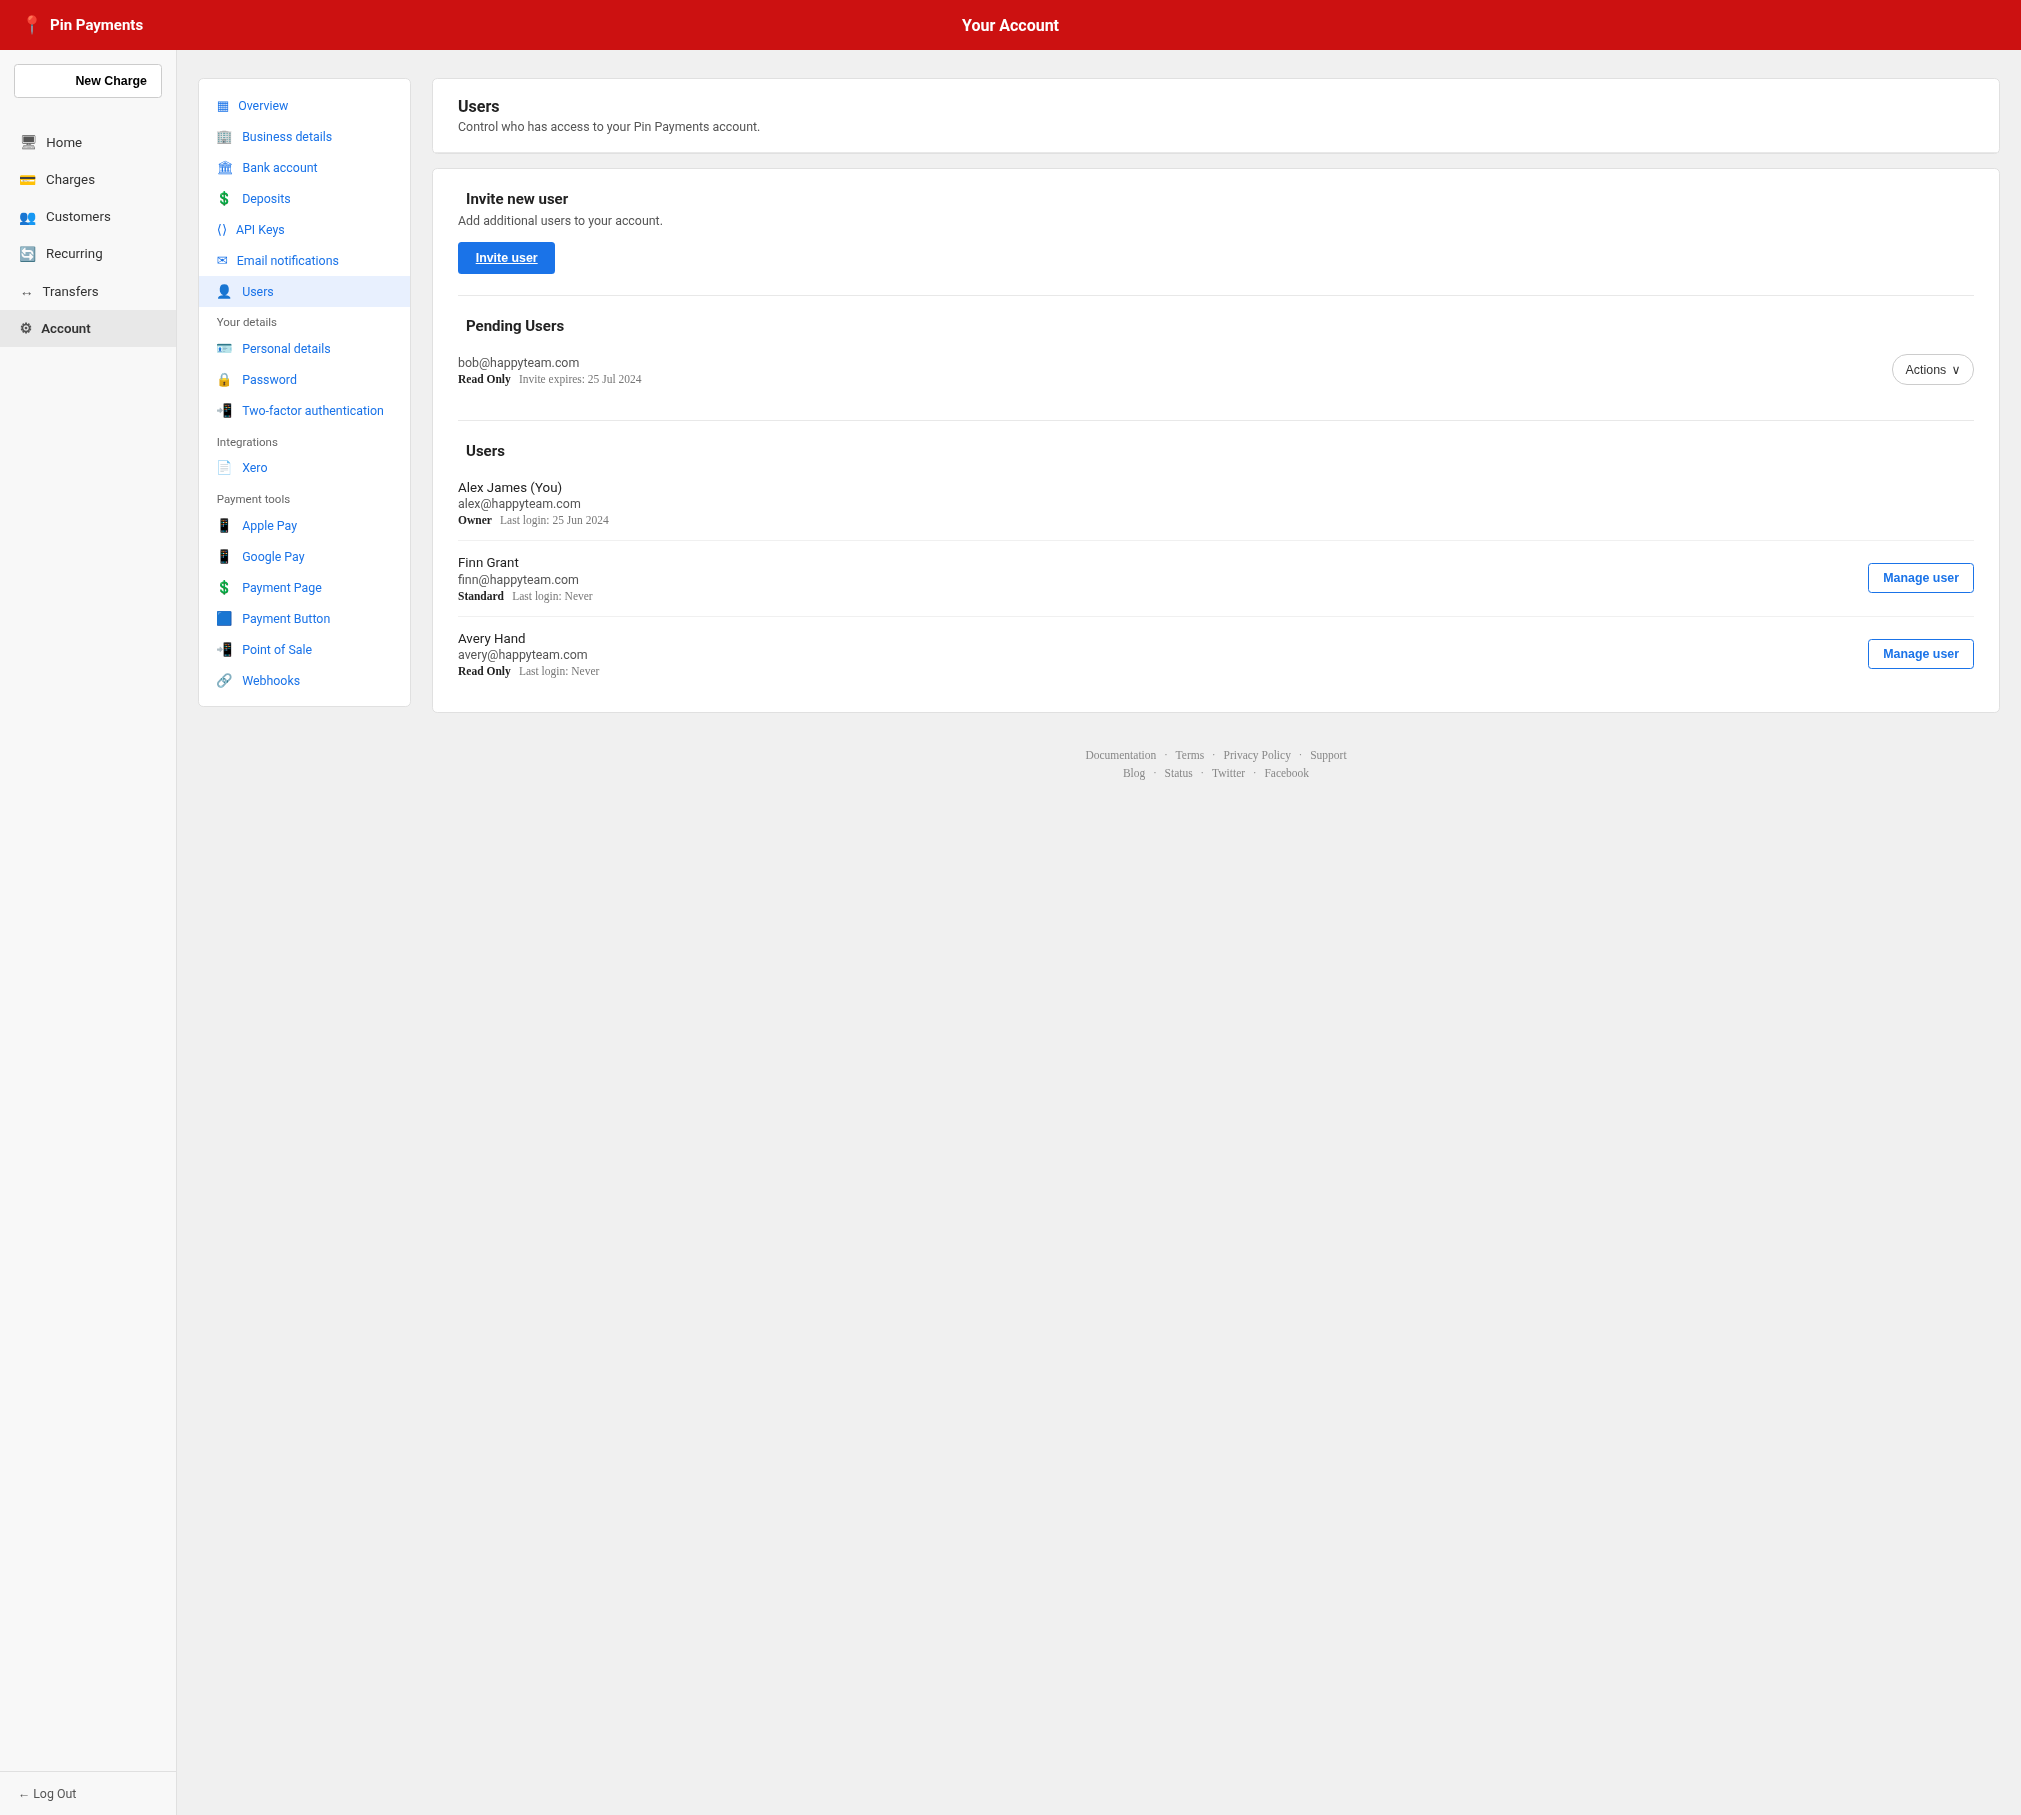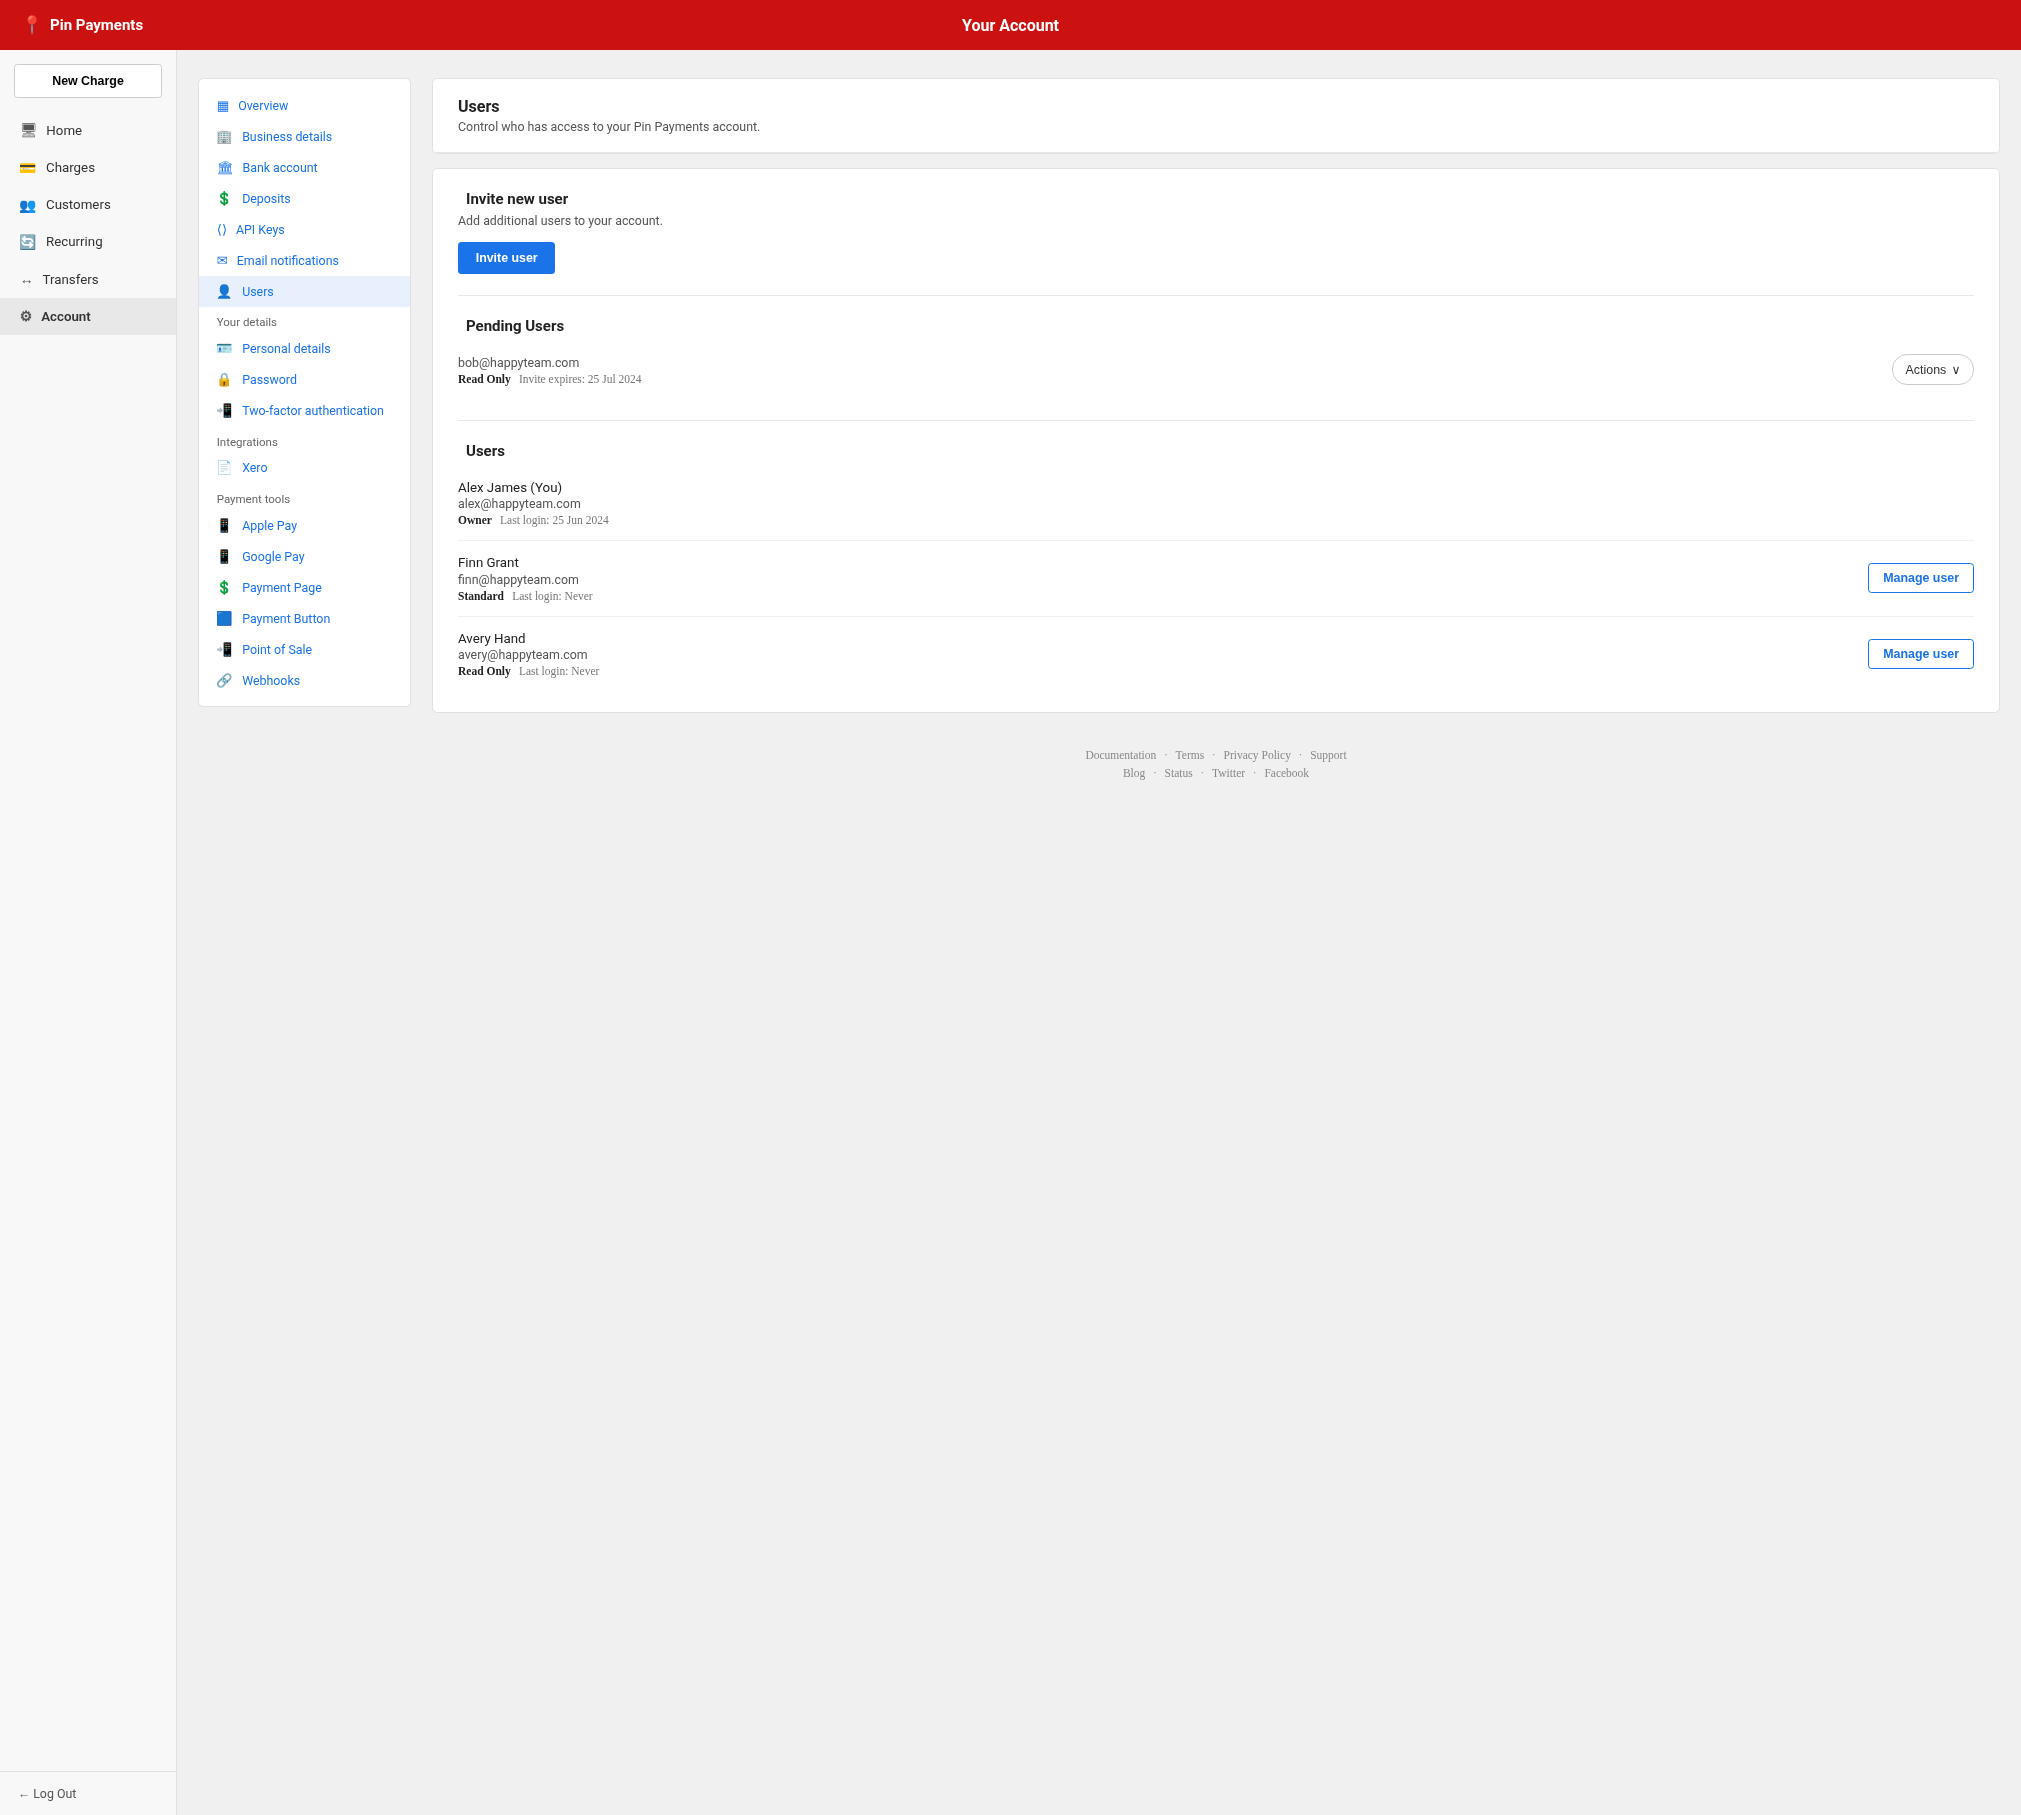--- a/index.html
+++ b/index.html
@@ -48,29 +48,29 @@
     .sidebar {
       width: 177px;
       background: #f8f8f8;
       border-right: 0.9px solid #e0e0e0;
       flex-shrink: 0;
       padding-top: 14px;
       display: flex;
       flex-direction: column;
     }
     .new-charge-btn {
-      margin: 0 14px 14px;
+      margin: 0 14px 26px;
       padding: 8.9px 14px;
       background: white;
       border: 0.9px solid #ccc;
       border-radius: 3.5px;
       font-size: 12.4px;
       font-weight: 600;
       cursor: pointer;
-      text-align: center;
+      text-align: right;
     }
 
     .sidebar-nav { flex: 1; }
     .sidebar-item {
       display: flex;
       align-items: center;
       gap: 8.9px;
       padding: 10.6px 17.7px;
       font-size: 13.3px;
       color: #333;
@@ -169,20 +169,21 @@
 
     .invite-btn {
       background: #1a73e8;
       color: white;
       border: none;
       border-radius: 3.5px;
       padding: 8.9px 17.7px;
       font-size: 12.4px;
       font-weight: 600;
       cursor: pointer;
+      text-decoration: underline;
     }
 
     .divider { border: none; border-top: 0.9px solid #e8e8e8; margin: 21px 0; }
 
     .user-row {
       display: flex;
       align-items: center;
       justify-content: space-between;
       padding: 14px 0;
       border-top: 0.9px solid #f0f0f0;

